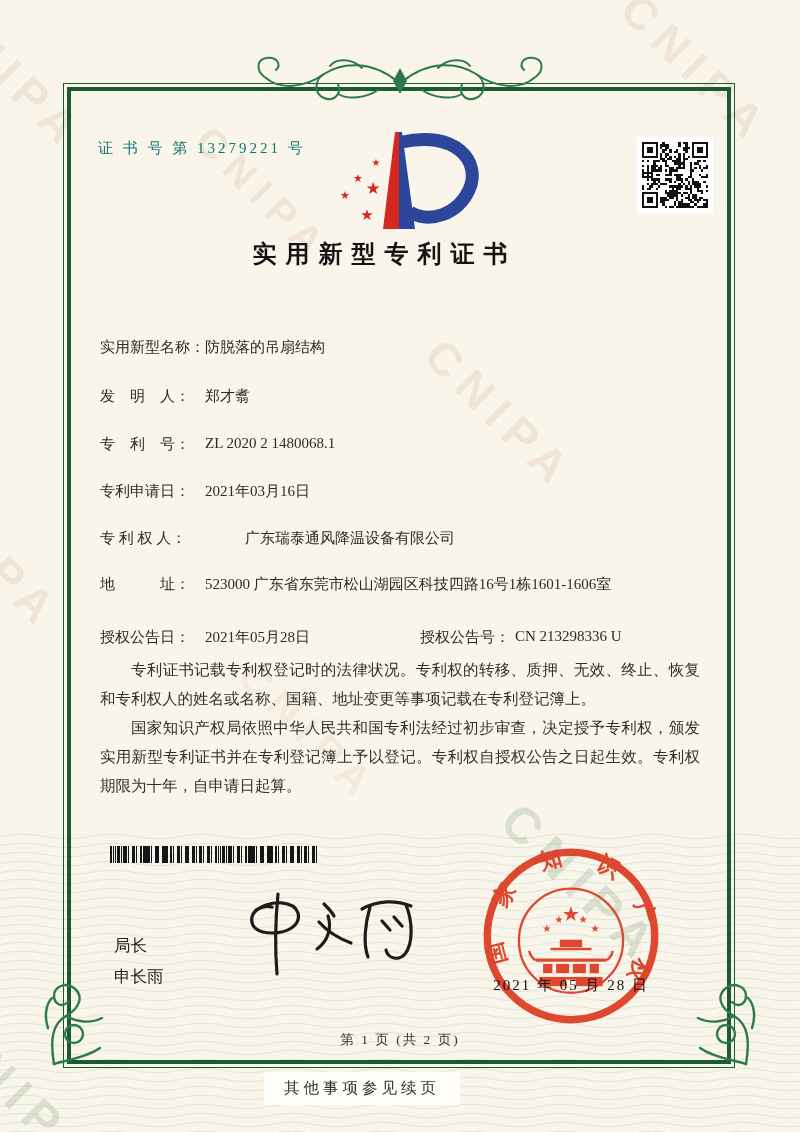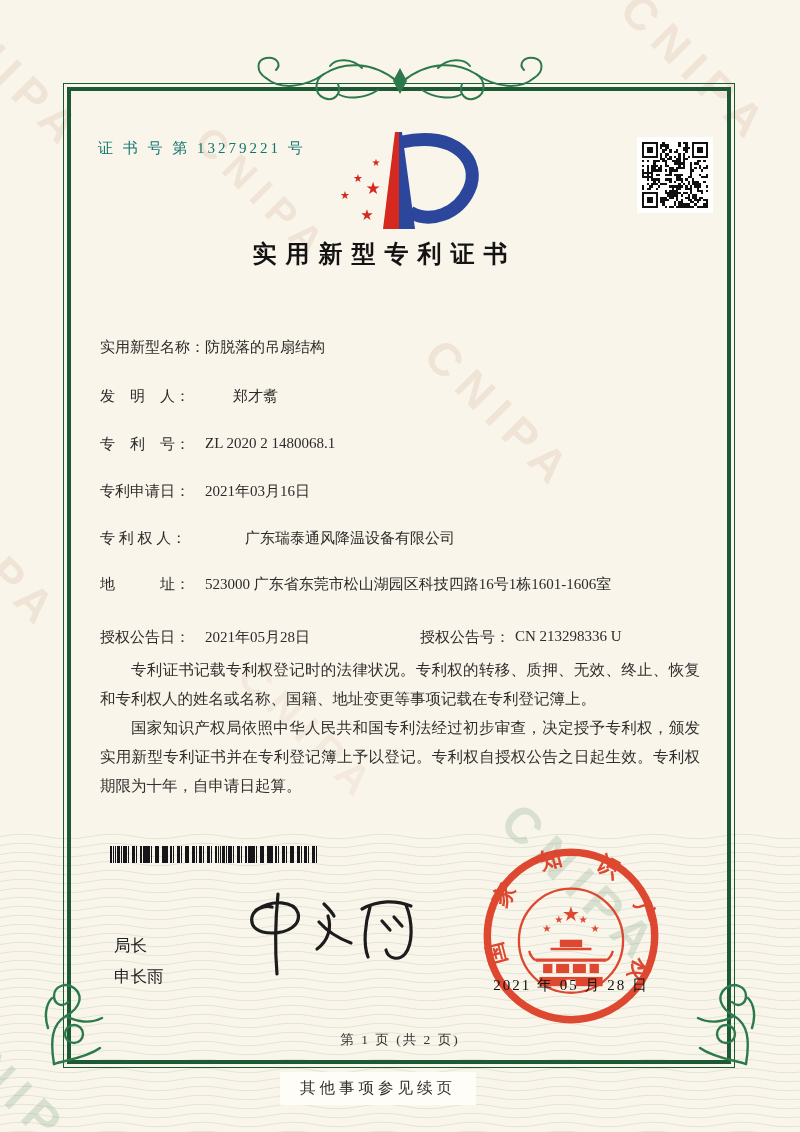--- a/index.html
+++ b/index.html
@@ -48,21 +48,21 @@
            font-family:"Liberation Sans","DejaVu Sans",sans-serif;
            font-size:16.5px;line-height:31px;color:#222;margin-top:24px;}
   .signature{position:absolute;left:228px;top:886px;z-index:4;}
   
   .seal{position:absolute;left:478px;top:843px;z-index:3;}
   .seal-date{position:absolute;left:478px;top:976px;width:186px;text-align:center;
              font-size:15px;letter-spacing:2px;color:#111;z-index:5;}
   
   .page-num{position:absolute;left:0;top:1031px;width:800px;text-align:center;
             font-size:13.5px;letter-spacing:2px;color:#333;z-index:3;}
-  .cont-note{position:absolute;left:16px;top:1072px;width:724px;text-align:center;z-index:3;}
+  .cont-note{position:absolute;left:0;top:1072px;width:724px;text-align:center;z-index:3;}
   .cont-note span{display:inline-block;background:#fffdf8;padding:6px 20px;
                   font-size:15.5px;letter-spacing:4px;color:#30302e;}
 </style>
 </head>
 <body>
 
 <svg class="waves" width="800" height="300">
   <defs>
     <pattern id="wv" x="0" y="0" width="90" height="9" patternUnits="userSpaceOnUse">
       <path d="M0,4.5 Q22.5,0 45,4.5 T90,4.5" fill="none" stroke="#cbdcc8" stroke-width="1"></path>
@@ -447,21 +447,21 @@
   </svg>
 </div>
 
 <div class="title">实用新型专利证书</div>
 
 <div class="fields">
   <div class="frow" style="top:338px;">
     <span class="flabel">实用新型名称：</span>
     <span class="fvalue">防脱落的吊扇结构</span>
   </div>
-  <div class="frow" style="top:387px;gap:28px;">
+  <div class="frow" style="top:387px;">
     <span class="flabel">发　明　人：</span>
     <span class="fvalue">郑才翥</span>
   </div>
   <div class="frow" style="top:435px;">
     <span class="flabel">专　利　号：</span>
     <span class="fvalue">ZL 2020 2 1480068.1</span>
   </div>
   <div class="frow" style="top:482px;">
     <span class="flabel">专利申请日：</span>
     <span class="fvalue">2021年03月16日</span>

